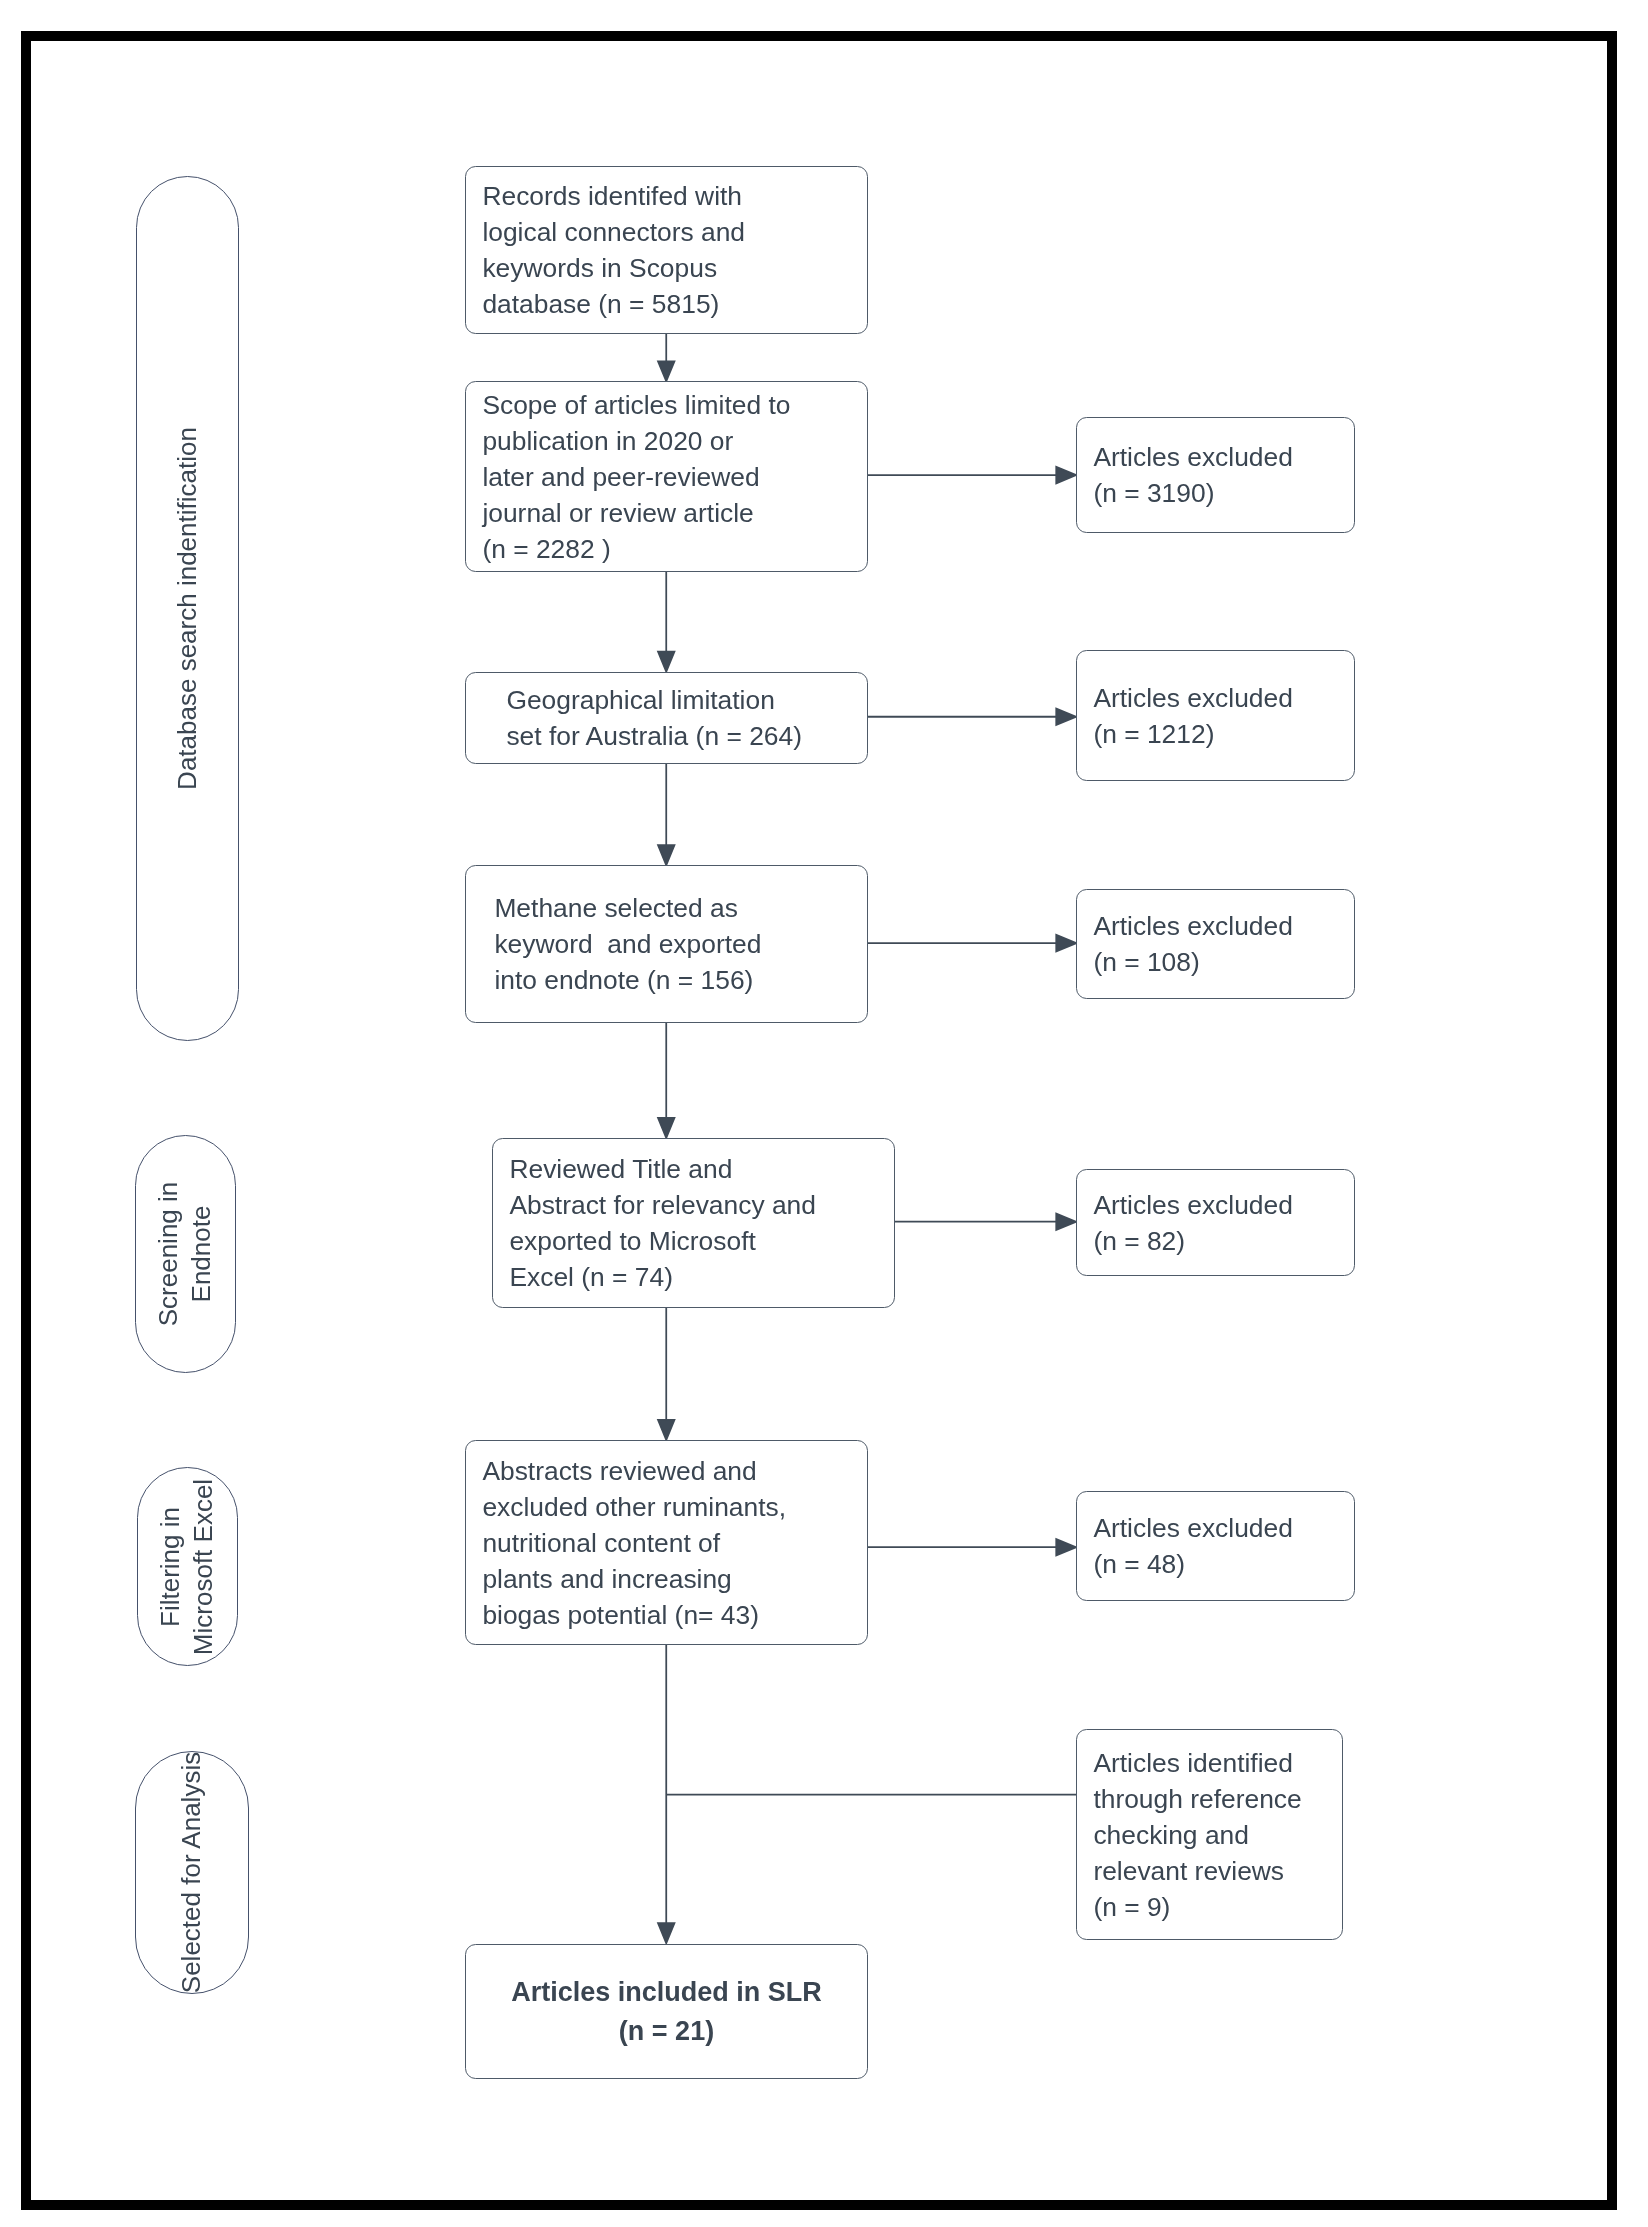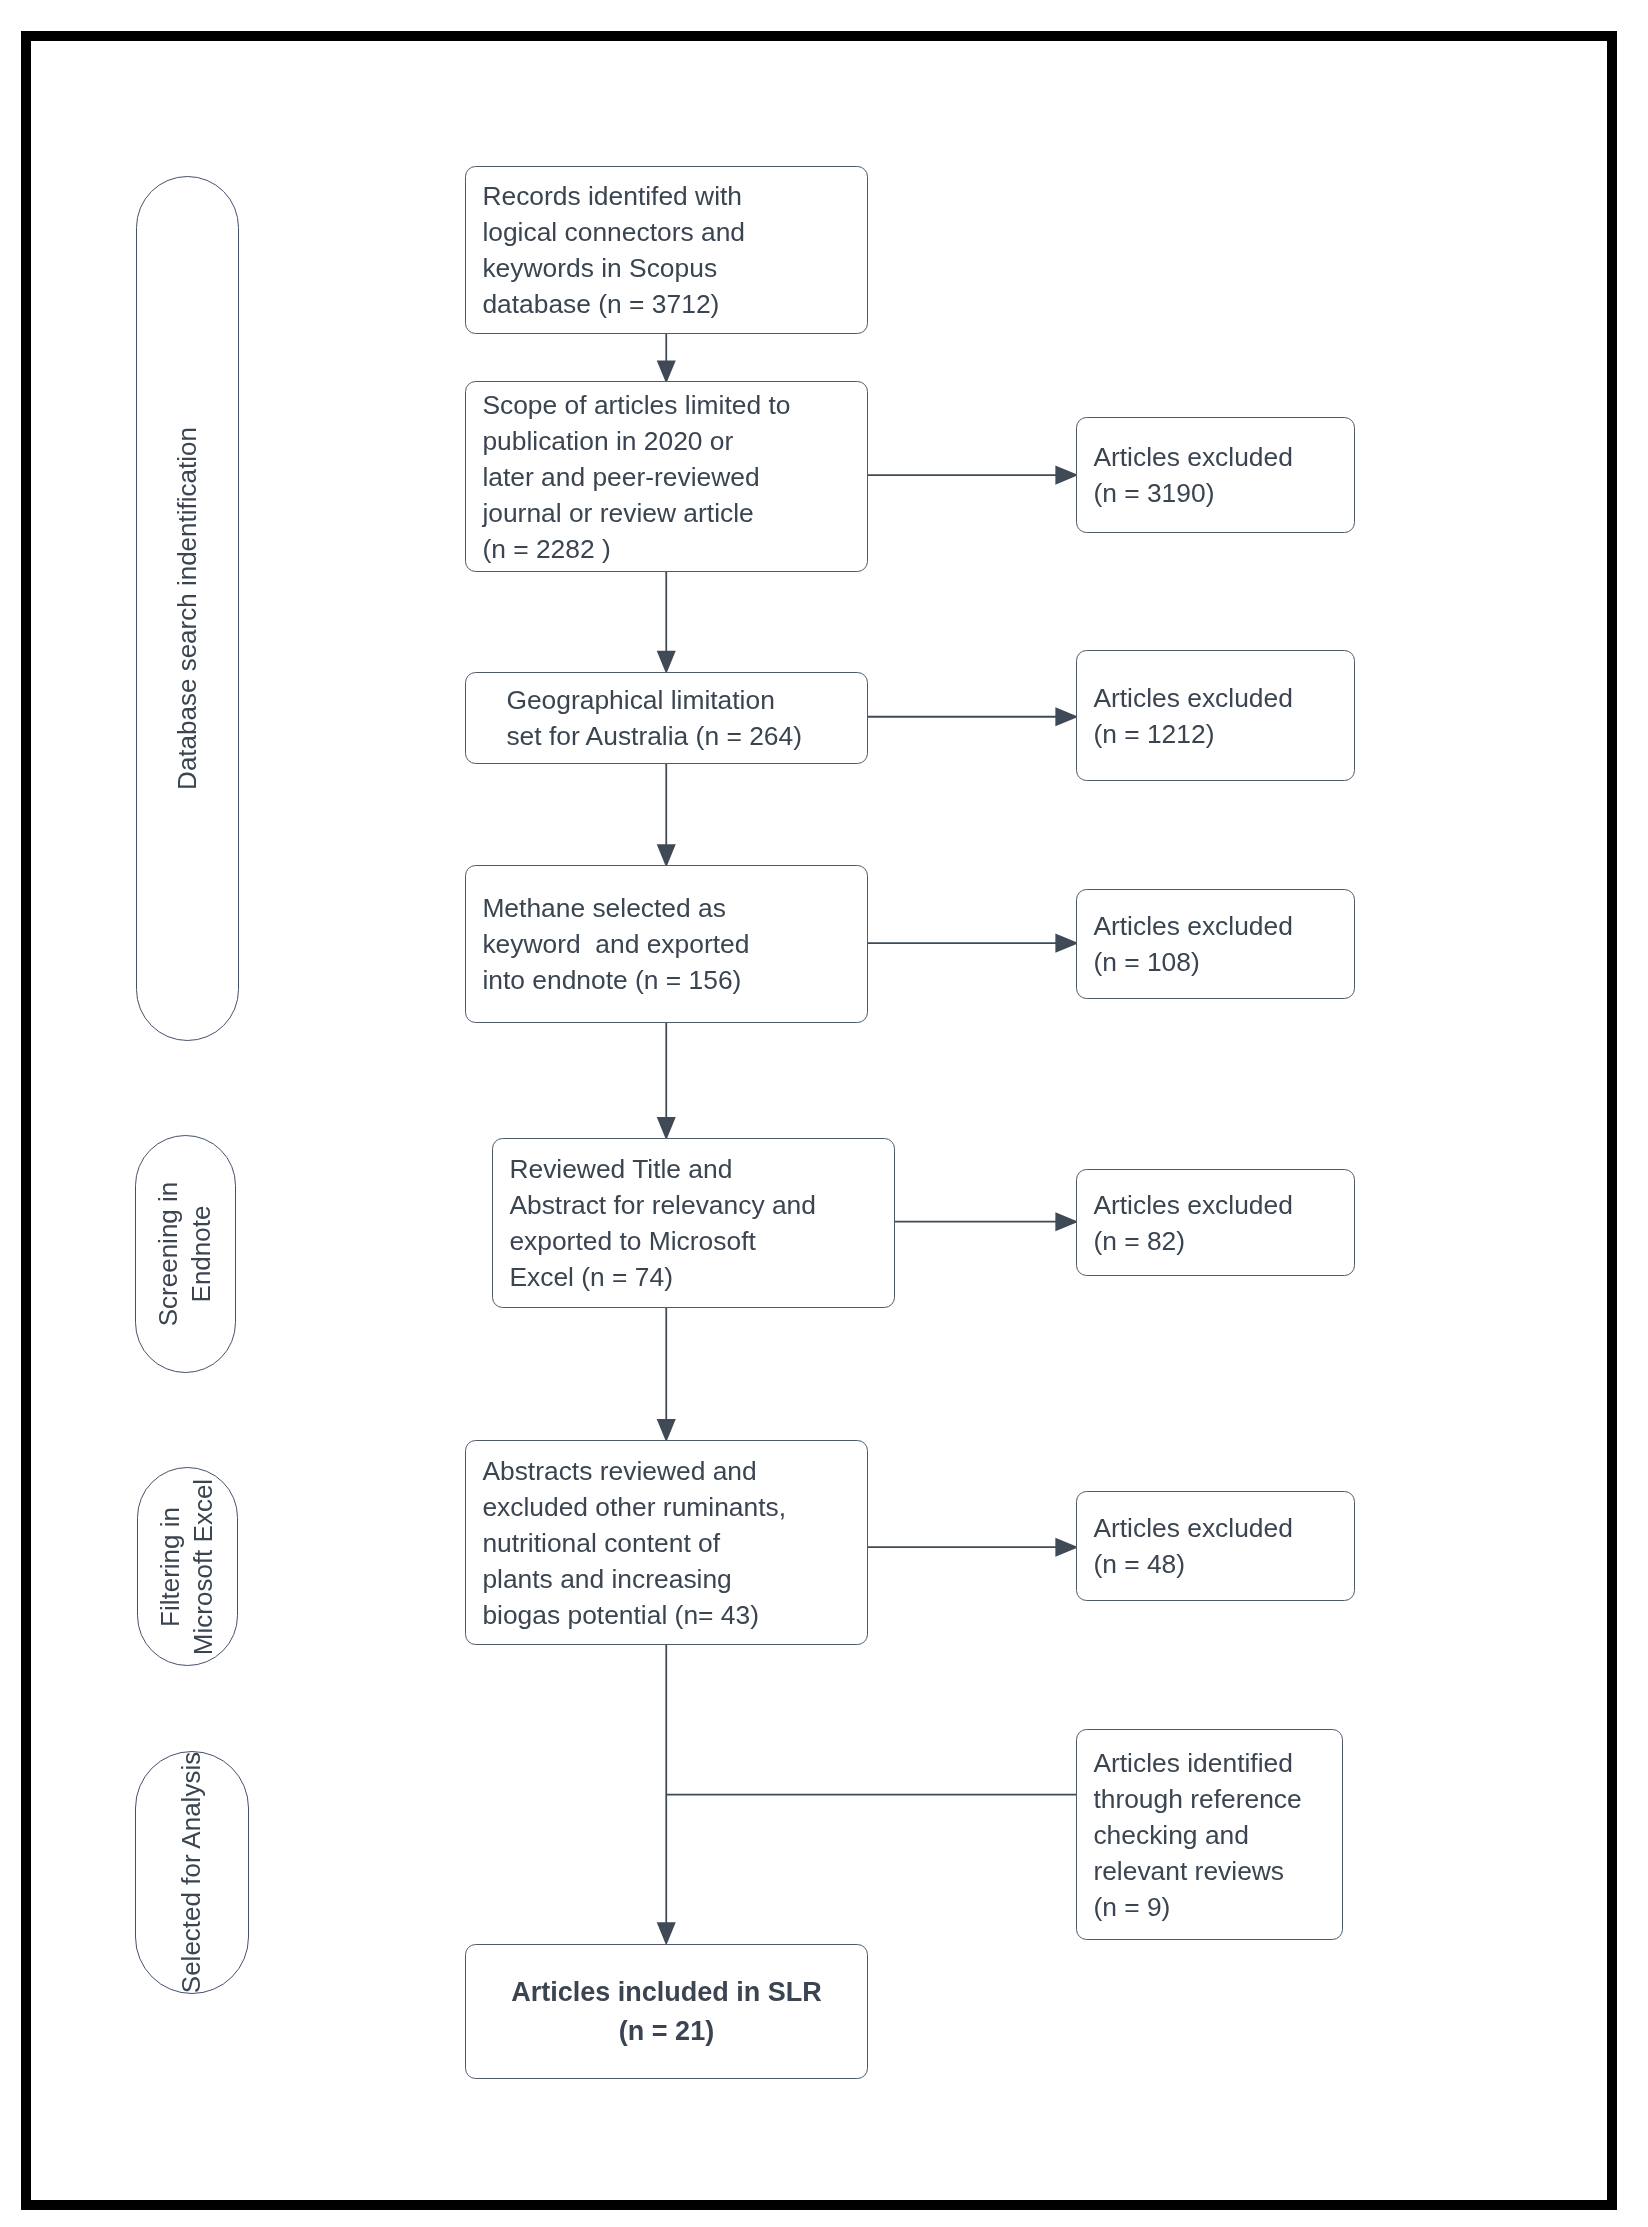--- a/index.html
+++ b/index.html
@@ -80,34 +80,34 @@
 Microsoft Excel</span>
 </div>
 <div class="stage" style="left:135px;top:1751px;width:114px;height:243px;">
   <span class="txt">Selected for Analysis</span>
 </div>
 
 <div class="box" style="left:465px;top:166px;width:403px;height:168px;">
   <span class="txt">Records identifed with
 logical connectors and
 keywords in Scopus
-database (n = 3712)</span>
+database (n = 5815)</span>
 </div>
 <div class="box" style="left:465px;top:381px;width:403px;height:191px;">
   <span class="txt">Scope of articles limited to
 publication in 2020 or
 later and peer-reviewed
 journal or review article
 (n = 2282 )</span>
 </div>
 <div class="box" style="left:465px;top:672px;width:403px;height:92px;padding-left:24px;">
   <span class="txt">Geographical limitation
 set for Australia (n = 264)</span>
 </div>
-<div class="box" style="left:465px;top:865px;width:403px;height:158px;">
+<div class="box" style="left:465px;top:865px;width:403px;height:158px;padding-left:12px;">
   <span class="txt">Methane selected as
 keyword  and exported
 into endnote (n = 156)</span>
 </div>
 <div class="box" style="left:492px;top:1138px;width:403px;height:170px;">
   <span class="txt">Reviewed Title and
 Abstract for relevancy and
 exported to Microsoft
 Excel (n = 74)</span>
 </div>

